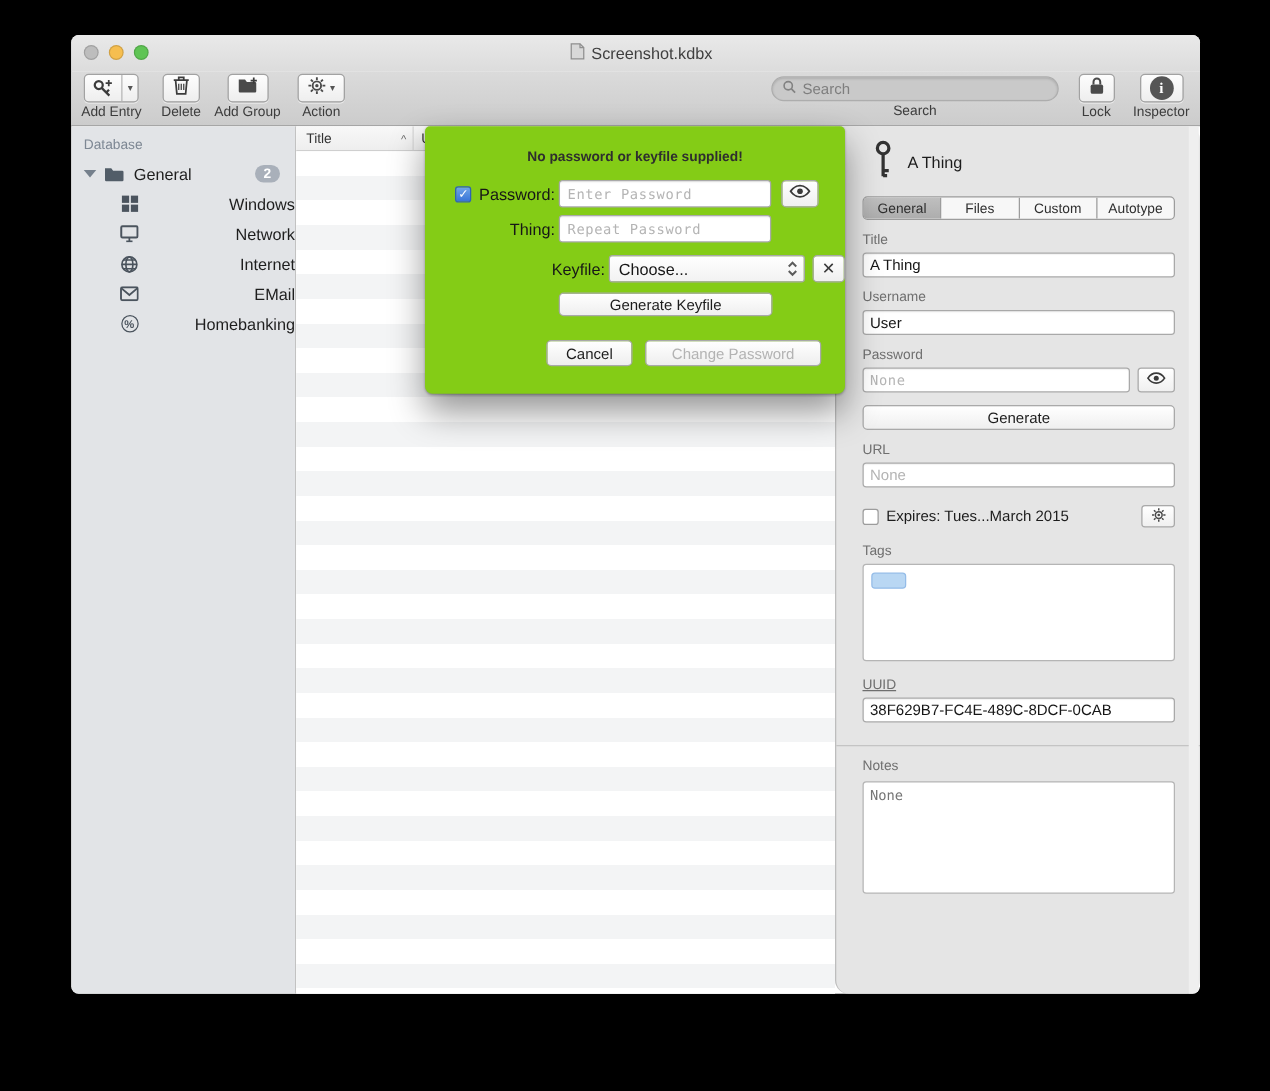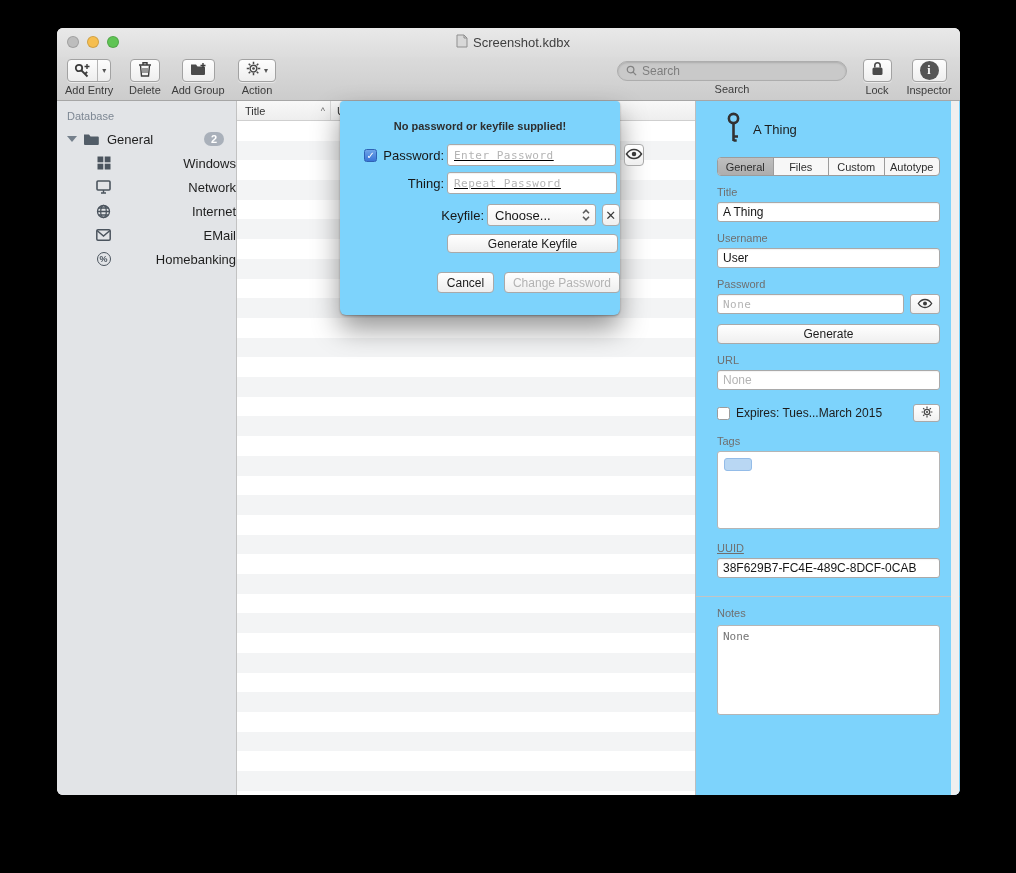--- a/index.html
+++ b/index.html
@@ -94,22 +94,22 @@
   .col-title { width:94px; height:100%; display:flex; align-items:center; justify-content:space-between;
                padding:0 5px 0 8px; border-right:1px solid #d8d8d8; }
   .sort-caret { font-size:9px; color:#666; }
   .col-u { padding-left:6px; }
   .rows {
     position:absolute; top:20px; left:0; right:0; bottom:0;
     background:repeating-linear-gradient(to bottom,#ffffff 0,#ffffff 19.7px,#f3f4f5 19.7px,#f3f4f5 39.4px);
   }
 
   
-  .inspector { width:265px; background:#7dd3fc; border-left:1px solid #bdbdbd;
-               padding:8px 20px 0 21px; font-size:11px; position:relative; flex:none; }
+  .inspector { width:292px; background:#e5e5e5; border-left:1px solid #bdbdbd;
+               padding:8px 20px 0 21px; font-size:11px; position:relative; flex:none;border-radius:11px; }
   .insp-scroll { position:absolute; right:1px; top:0; bottom:0; width:8px; background:#efefef; }
   .insp-header { display:flex; align-items:center; gap:11px; padding:2px 0 2px 8px; height:40px; }
   .insp-name { font-size:13px; color:#1c1c1c; }
   .segctl { display:flex; height:19px; border:1px solid #9c9c9c; border-radius:4px; overflow:hidden;
             background:#f7f7f7; margin-top:8px; }
   .segitem { flex:1; display:flex; align-items:center; justify-content:center;
              font-size:11px; color:#2e2e2e; border-right:1px solid #9c9c9c; }
   .segitem:last-child { border-right:none; }
   .segitem.sel { background:linear-gradient(#bfbfbf,#adadad); }
 
@@ -141,35 +141,34 @@
   .tags-box { width:100%; height:78px; background:#fff; border:1px solid #b5b5b5; border-radius:3px;
               margin-top:2px; padding:6px; }
   .tag-pill { width:28px; height:13px; background:#b9d7f3; border:1px solid #94bce8; border-radius:3px; }
   .uuid-input { font-size:12px; white-space:nowrap; overflow:hidden; }
   .insp-divider { border-top:1px solid #c4c4c4; margin:18px -20px 0 -21px; }
   .notes-box { width:100%; height:90px; background:#fff; border:1px solid #b5b5b5; border-radius:3px;
                margin-top:2px; padding:4px 5px; font-size:11px; resize:none; }
 
   
   .sheet {
-    position:absolute; left:283px; top:73px; width:280px; height:214px;
-    background:#7dd3fc; border-radius:4px 4px 6px 6px; z-index:20;
+    position:absolute; left:283px; top:73px; width:336px; height:214px;
+    background:#84cc16; border-radius:4px 4px 6px 6px; z-index:20;
     box-shadow:0 14px 28px rgba(0,0,0,.42), 0 1px 2px rgba(0,0,0,.3);
   }
   .dlg-msg { text-align:center; font-size:11px; font-weight:600; color:#2e2e2e; padding-top:19px; }
   .dlg-row { display:flex; align-items:center; height:24px; margin-top:4px; padding-left:0; }
   .dlg-row.first { margin-top:11px; }
   .dlg-row.gap   { margin-top:8px;padding-left:40px; }
   .dlg-label { width:104px; display:flex; align-items:center; justify-content:flex-end; gap:6px;
                font-size:13px; color:#171717; flex:none; padding-right:0; }
   .dlg-field {
     width:170px; height:22px; margin-left:3px; background:#fff; border:1px solid #a9a9a9;
     border-radius:3px; padding:0 6px; font-size:12px; outline:none;
     box-shadow:inset 0 1px 1px rgba(0,0,0,.06);
-    text-decoration:underline;
   }
   .dlg-sqbtn { width:30px; height:22px; margin-left:8px; border:1px solid #a9a9a9; border-radius:4px;
                background:linear-gradient(#ffffff,#efefef); display:flex; align-items:center; justify-content:center; }
   .dlg-select {
     width:178px; height:22px; margin-left:3px; background:linear-gradient(#ffffff,#f2f2f2);
     border:1px solid #a9a9a9; border-radius:3px; display:flex; align-items:center;
     font-size:13px; color:#171717; padding-left:7px;
   }
   .stepper { margin-left:auto; margin-right:4px; display:flex; flex-direction:column; align-items:center; }
   .xbtn { margin-left:6px; width:30px; height:22px; }

